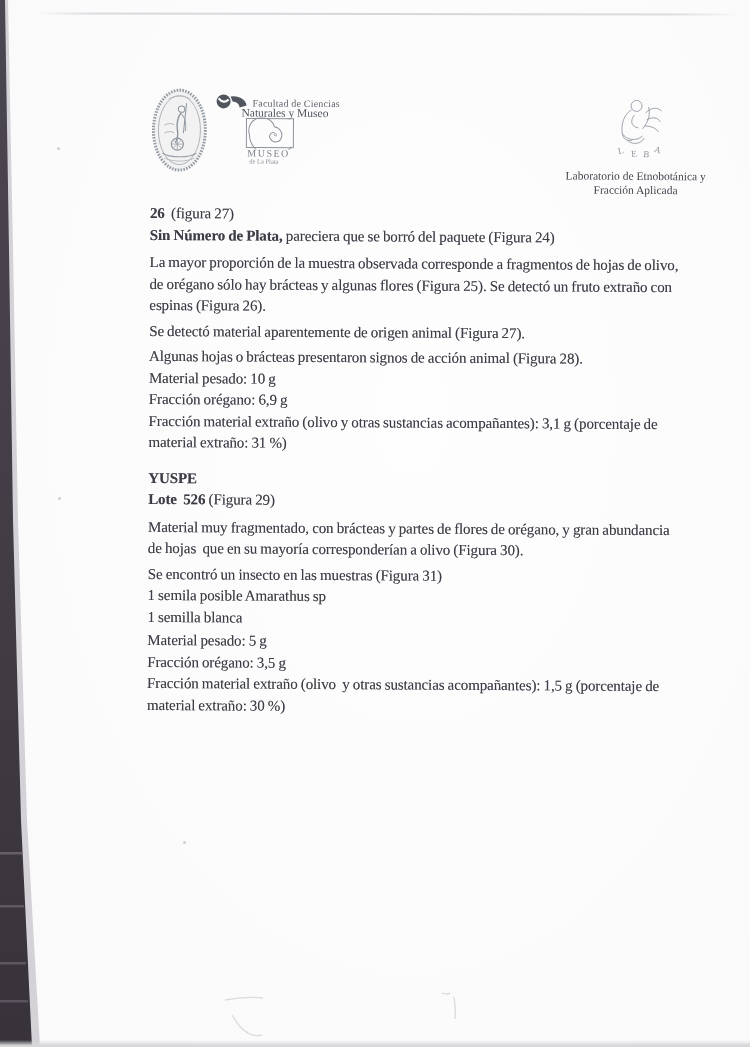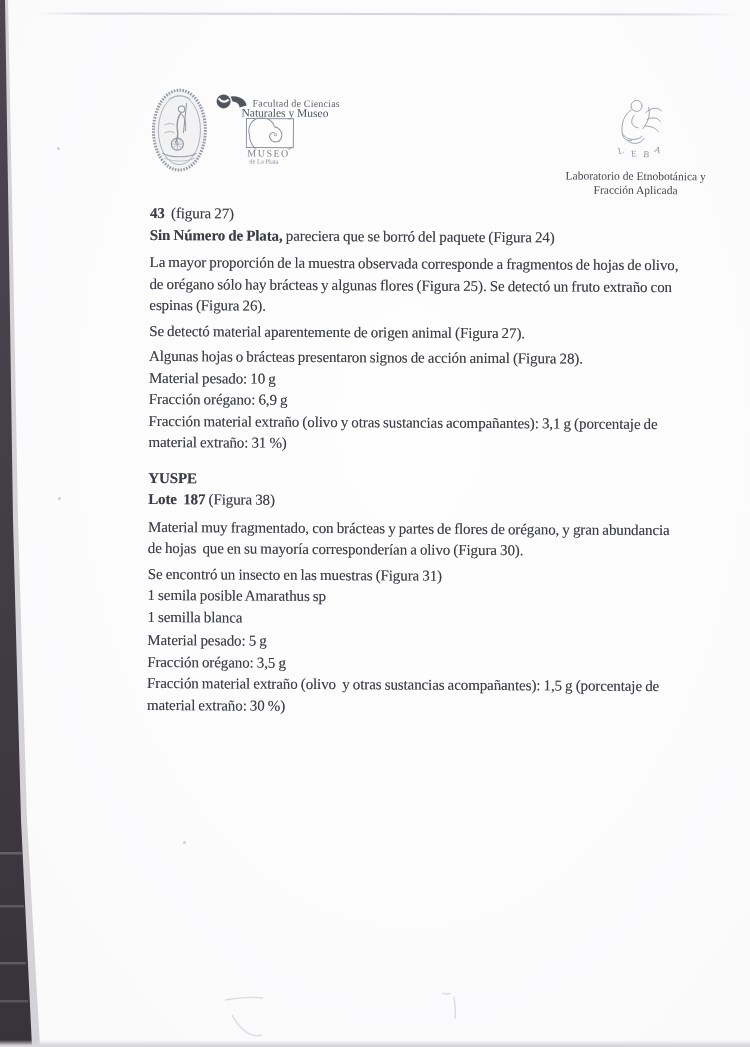--- a/index.html
+++ b/index.html
@@ -145,21 +145,21 @@
 
     <div class="lab-name">
       <div>Laboratorio de Etnobotánica y</div>
       <div>Fracción Aplicada</div>
     </div>
   </div>
 
   <div class="doc">
 
     <div>
-      <div class="line"><span class="b">43</span><span>  (figura 27)</span></div>
+      <div class="line"><span class="b">26</span><span>  (figura 27)</span></div>
       <div class="line"><span class="b">Sin Número de Plata,</span><span> pareciera que se borró del paquete (Figura 24)</span></div>
 
       <div class="mb-md"></div>
       <div>
         <div class="line">La mayor proporción de la muestra observada corresponde a fragmentos de hojas de olivo,</div>
         <div class="line">de orégano sólo hay brácteas y algunas flores (Figura 25). Se detectó un fruto extraño con</div>
         <div class="line">espinas (Figura 26).</div>
       </div>
 
       <div class="mb-sm"></div>
@@ -170,21 +170,21 @@
       <div>
         <div class="line">Material pesado: 10 g</div>
         <div class="line">Fracción orégano: 6,9 g</div>
         <div class="line">Fracción material extraño (olivo y otras sustancias acompañantes): 3,1 g (porcentaje de</div>
         <div class="line">material extraño: 31 %)</div>
       </div>
     </div>
 
     <div class="sec2">
       <div class="line b">YUSPE</div>
-      <div class="line"><span class="b">Lote  187</span><span> (Figura 38)</span></div>
+      <div class="line"><span class="b">Lote  526</span><span> (Figura 29)</span></div>
 
       <div class="mb-md"></div>
       <div>
         <div class="line">Material muy fragmentado, con brácteas y partes de flores de orégano, y gran abundancia</div>
         <div class="line">de hojas  que en su mayoría corresponderían a olivo (Figura 30).</div>
       </div>
 
       <div class="mb-sm"></div>
       <div>
         <div class="line">Se encontró un insecto en las muestras (Figura 31)</div>

